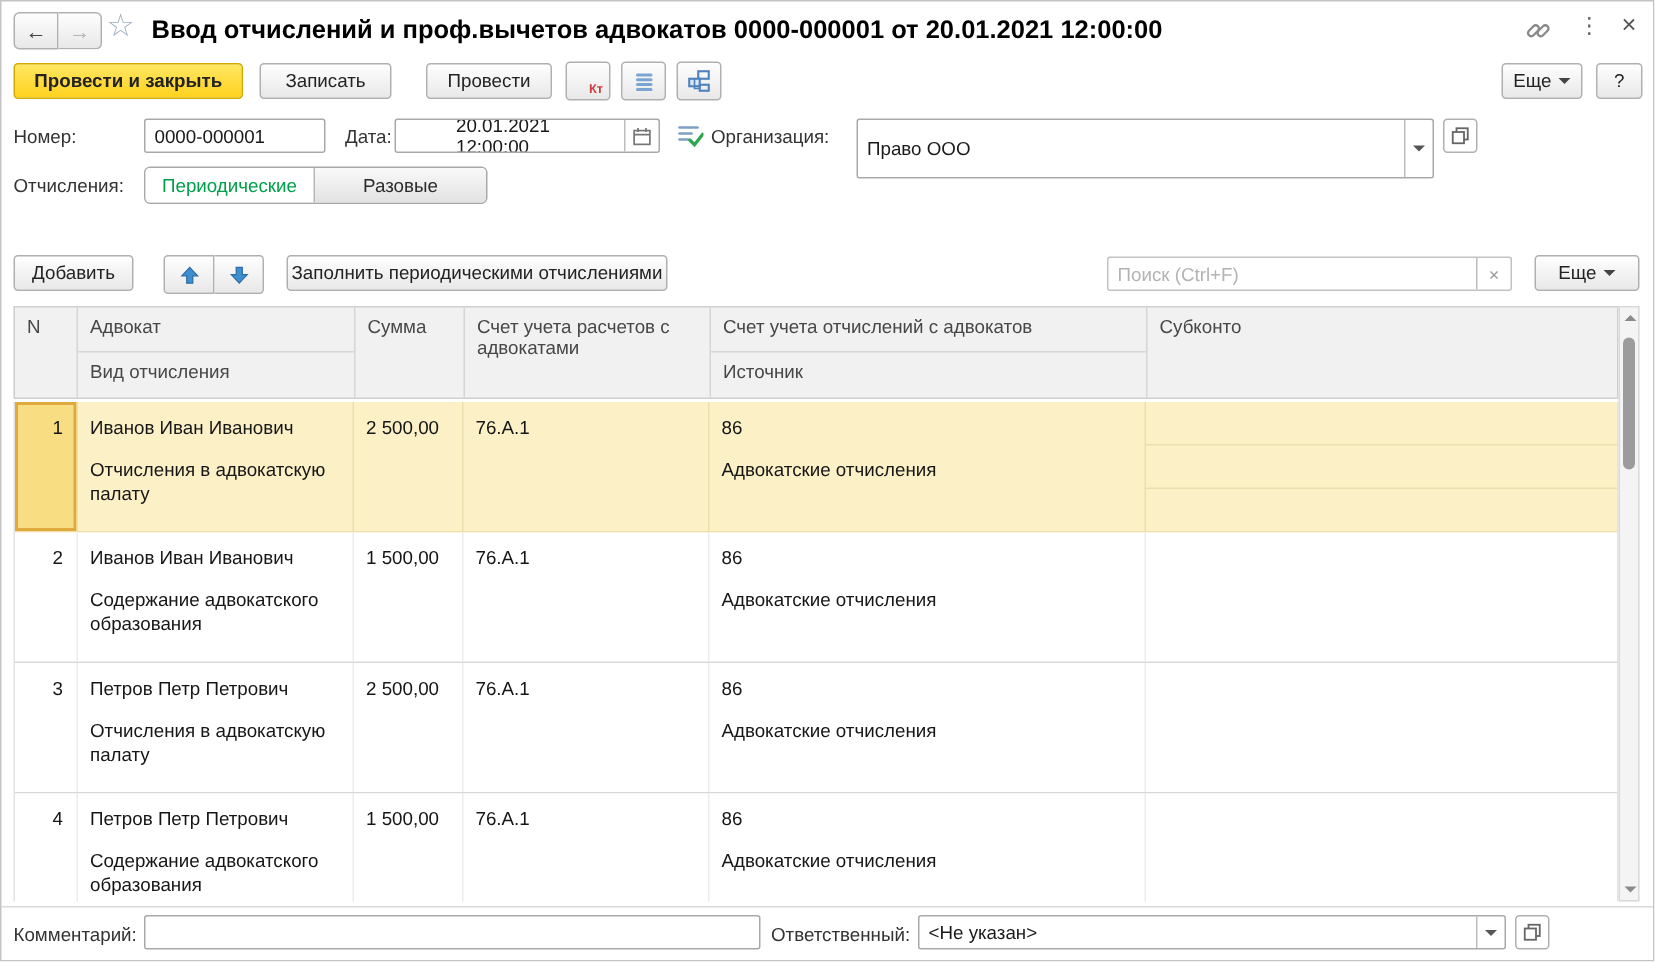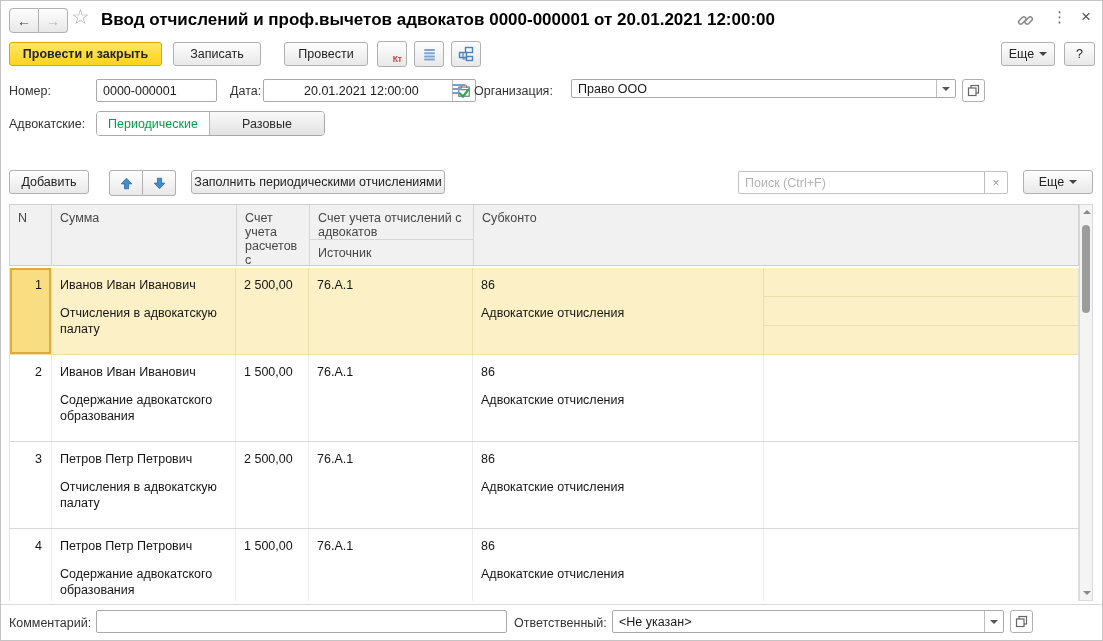--- a/index.html
+++ b/index.html
@@ -143,21 +143,21 @@
   <div class="abs btn" style="left:1063px;top:41px;width:31px;height:24px;">
       <span>?</span>
     </div>
 
   <div class="abs lbl" style="left:8px;top:83px;">Номер:</div>
   <div class="abs input" style="left:95px;top:78px;width:121px;height:23px;">
       <span>0000-000001</span>
     </div>
 
   <div class="abs lbl" style="left:229px;top:83px;">Дата:</div>
-  <div class="abs input" style="left:262px;top:78px;width:213px;height:23px;padding-right:0;padding-left:40px;">
+  <div class="abs input" style="left:262px;top:78px;width:177px;height:23px;padding-right:0;padding-left:40px;">
     <span style="flex:1;">20.01.2021 12:00:00</span>
     <span class="seg" style="width:22px;">
       <svg width="14" height="14" viewBox="0 0 16 16" fill="none" stroke="#777" stroke-width="1.3">
         <rect x="2" y="3.5" width="12" height="10.5"></rect>
           <line x1="2" y1="6.5" x2="14" y2="6.5"></line>
           <line x1="5" y1="1.5" x2="5" y2="4.5"></line>
           <line x1="11" y1="1.5" x2="11" y2="4.5"></line>
       </svg>
     </span>
   </div>
@@ -167,34 +167,34 @@
       <g stroke="#7d9fc4" stroke-width="1.8" stroke-linecap="round">
           <line x1="2" y1="4" x2="14" y2="4"></line>
           <line x1="2" y1="8" x2="10" y2="8"></line>
           <line x1="2" y1="12" x2="8" y2="12"></line>
         </g>
       <path d="M9 12.5 l3 3 l5.5 -7" stroke="#2ea84e" stroke-width="2.2" stroke-linecap="round" fill="none"></path>
     </svg>
   </span>
 
   <div class="abs lbl" style="left:473px;top:83px;">Организация:</div>
-  <div class="abs input" style="left:570px;top:78px;width:385px;height:19px;padding-right:0;">
+  <div class="abs input" style="left:570px;top:78px;width:385px;height:40px;padding-right:0;">
     <span style="flex:1;">Право ООО</span>
     <span class="seg" style="width:18px;">
         <span class="caret" style="margin-top:4px;border-top-color:#555;"></span>
       </span>
   </div>
   <div class="abs btn" style="left:961px;top:78px;width:23px;height:23px;background:#fff;">
     <svg width="13" height="13" viewBox="0 0 13 13" fill="none" stroke="#666" stroke-width="1.2">
       <rect x="4" y="1.5" width="7.5" height="7.5"></rect>
         <rect x="1.5" y="4" width="7.5" height="7.5" fill="#fff"></rect>
     </svg>
   </div>
 
-  <div class="abs lbl" style="left:8px;top:116px;">Адвокатские:</div>
+  <div class="abs lbl" style="left:8px;top:116px;">Отчисления:</div>
   <div class="abs toggle" style="left:95px;top:110px;height:25px;">
     <div class="tseg active" style="width:112px;">
         <span>Периодические</span>
       </div>
     <div class="tseg idle" style="width:114px;">
         <span>Разовые</span>
       </div>
   </div>
 
   <div class="abs btn" style="left:8px;top:169px;width:80px;height:24px;">
@@ -223,20 +223,24 @@
   </div>
   <div class="abs btn" style="left:1022px;top:169px;width:70px;height:24px;">
       <span>Еще</span>
       <span class="caret"></span>
     </div>
 
   <div id="tablewrap" class="abs">
     <div id="grid">
       <div class="thead">
         <div class="hcell"><span>N</span></div>
+        <div class="hcell two">
+          <div class="hsub">Адвокат</div>
+          <div class="hsub">Вид отчисления</div>
+        </div>
         <div class="hcell"><span>Сумма</span></div>
         <div class="hcell"><span>Счет учета расчетов с адвокатами</span></div>
         <div class="hcell two">
           <div class="hsub">Счет учета отчислений с адвокатов</div>
           <div class="hsub">Источник</div>
         </div>
         <div class="hcell"><span>Субконто</span></div>
       </div>
       <div id="tbody">
   <div class="trow selected">

